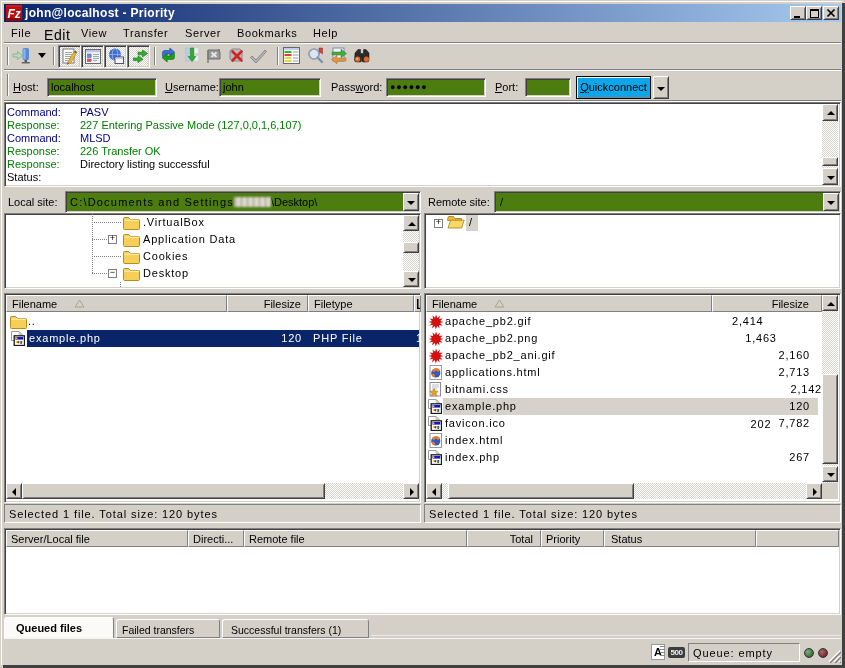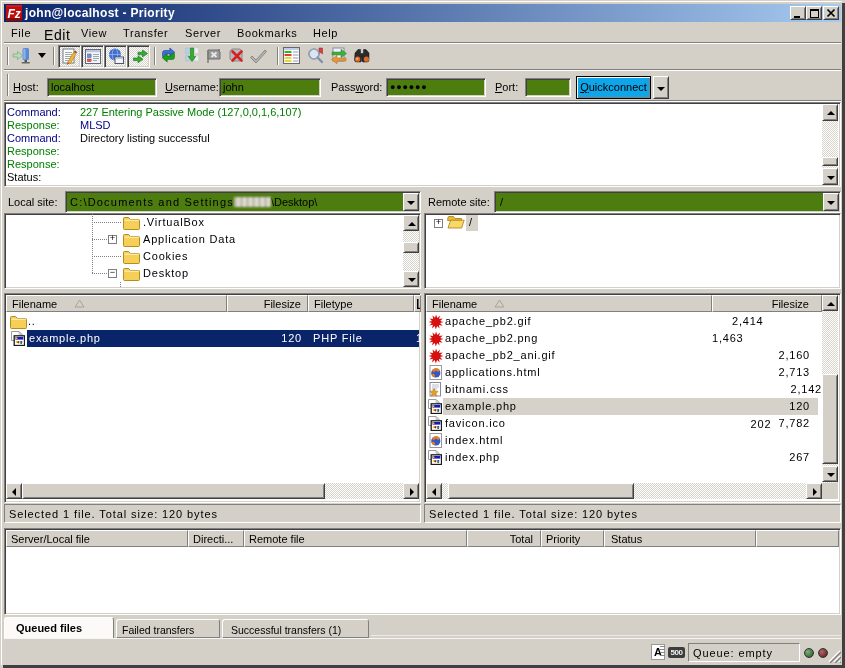--- a/index.html
+++ b/index.html
@@ -189,22 +189,24 @@
 <div class="abs sunken" style="left:4px;top:102px;width:837px;height:85px;background:#fff"></div>
 <div class="abs" style="left:7px;top:106px;line-height:13px">
 <div><span style="color:#000080">Command:</span></div>
 <div><span style="color:#008000">Response:</span></div>
 <div><span style="color:#000080">Command:</span></div>
 <div><span style="color:#008000">Response:</span></div>
 <div><span style="color:#008000">Response:</span></div>
 <div><span style="color:#000">Status:</span></div>
 </div>
 <div class="abs" style="left:80px;top:106px;line-height:13px">
+<div><span style="color:#000080">PASV</span></div>
 <div><span style="color:#008000">227 Entering Passive Mode (127,0,0,1,6,107)</span></div>
 <div><span style="color:#000080">MLSD</span></div>
+<div><span style="color:#008000">226 Transfer OK</span></div>
 <div><span style="color:#000">Directory listing successful</span></div>
 </div>
 
 <div class="abs dither" style="left:822px;top:104px;width:16px;height:81px"></div>
 <div class="abs btn" style="left:822px;top:104px;width:16px;height:17px">
     <div class="tri" style="left:4px;top:6px;border-left:4px solid transparent;border-right:4px solid transparent;border-bottom:4px solid #000"></div>
   </div>
 <div class="abs btn" style="left:822px;top:157px;width:16px;height:9px"></div>
 <div class="abs btn" style="left:822px;top:168px;width:16px;height:17px">
     <div class="tri" style="left:4px;top:7px;border-left:4px solid transparent;border-right:4px solid transparent;border-top:4px solid #000"></div>
@@ -327,21 +329,21 @@
 <div class="srow" style="left:445px;top:313px">apache_pb2.gif</div>
 <div class="srow" style="left:445px;top:330px">apache_pb2.png</div>
 <div class="srow" style="left:445px;top:347px">apache_pb2_ani.gif</div>
 <div class="srow" style="left:445px;top:364px">applications.html</div>
 <div class="srow" style="left:445px;top:381px">bitnami.css</div>
 <div class="srow" style="left:445px;top:398px">example.php</div>
 <div class="srow" style="left:445px;top:415px">favicon.ico</div>
 <div class="srow" style="left:445px;top:432px">index.html</div>
 <div class="srow" style="left:445px;top:449px">index.php</div>
 <div class="srow" style="left:732px;top:313px;width:98px;text-align:left">2,414</div>
-<div class="srow" style="left:712px;top:330px;width:98px;text-align:left">1,463</div>
+<div class="srow" style="left:712px;top:330px;width:98px;text-align:center">1,463</div>
 <div class="srow" style="left:712px;top:347px;width:98px;text-align:right">2,160</div>
 <div class="srow" style="left:712px;top:364px;width:98px;text-align:right">2,713</div>
 <div class="srow" style="left:724px;top:381px;width:98px;text-align:right">2,142</div>
 <div class="srow" style="left:712px;top:398px;width:98px;text-align:right">120</div>
 <div class="srow" style="left:712px;top:415px;width:98px;text-align:right">7,782</div>
 <div class="srow" style="left:712px;top:416px;width:98px;text-align:center">202</div>
 <div class="srow" style="left:712px;top:449px;width:98px;text-align:right">267</div>
 
 <svg class="abs" style="left:428px;top:314px" width="16" height="16" viewBox="0 0 16 16">
     <path d="M8 0.5 l1.4 3.4 2.6-2.4 -0.9 3.6 3.6-0.7 -2.5 2.6 3.3 1.1 -3.4 1 2.4 2.6 -3.6-0.7 0.7 3.6 -2.5-2.6 -1.3 3.4 -1-3.5 -2.7 2.5 0.8-3.6 -3.6 0.8 2.6-2.5 -3.3-1 3.4-1.2 -2.4-2.5 3.6 0.7 -0.7-3.6 2.6 2.3 z" fill="#d60f0f"></path>

